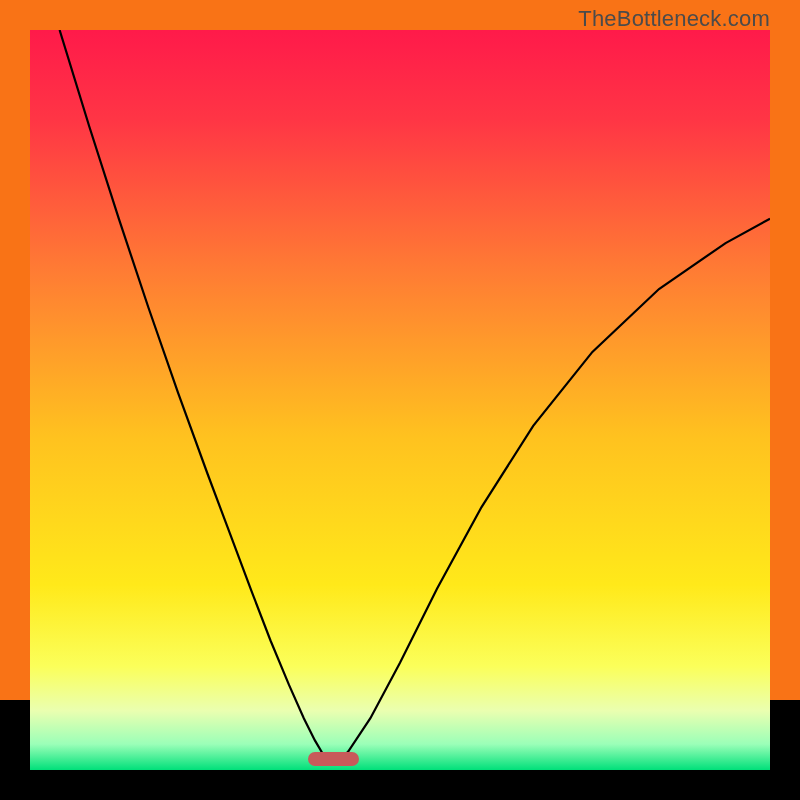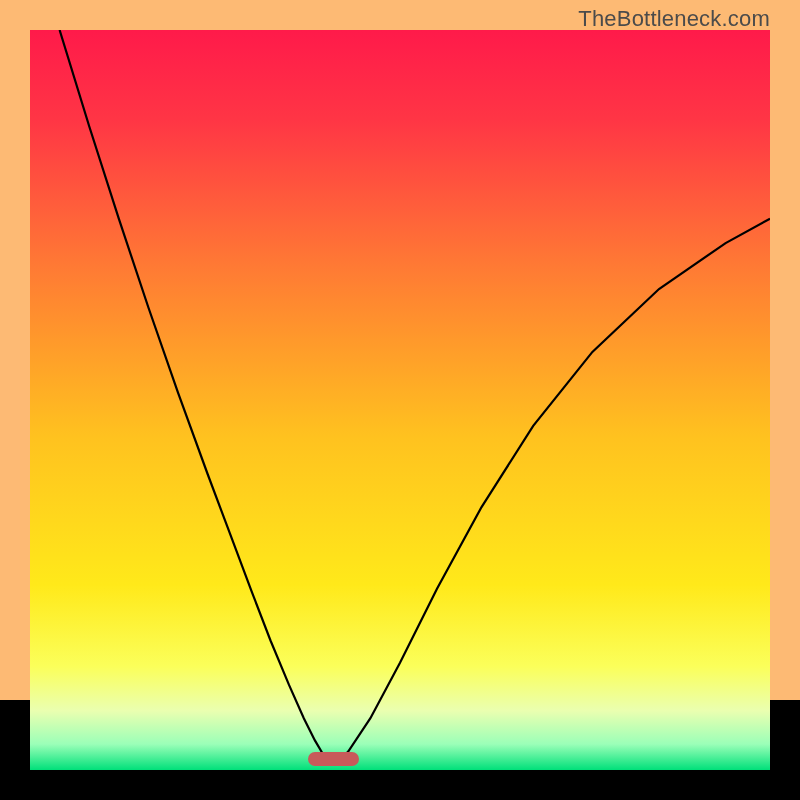--- a/index.html
+++ b/index.html
@@ -10,21 +10,21 @@
     background: #000;
     overflow: hidden;
     font-family: Arial, sans-serif;
   }
   .frame {
     position: absolute;
     left: 0;
     top: 0;
     width: 800px;
     height: 700px;
-    background: #fdba74;
+    background: #f97316;
   }
   .plot-area {
     position: absolute;
     left: 30px;
     top: 30px;
     width: 740px;
     height: 740px;
     overflow: hidden;
   }
   .watermark {

